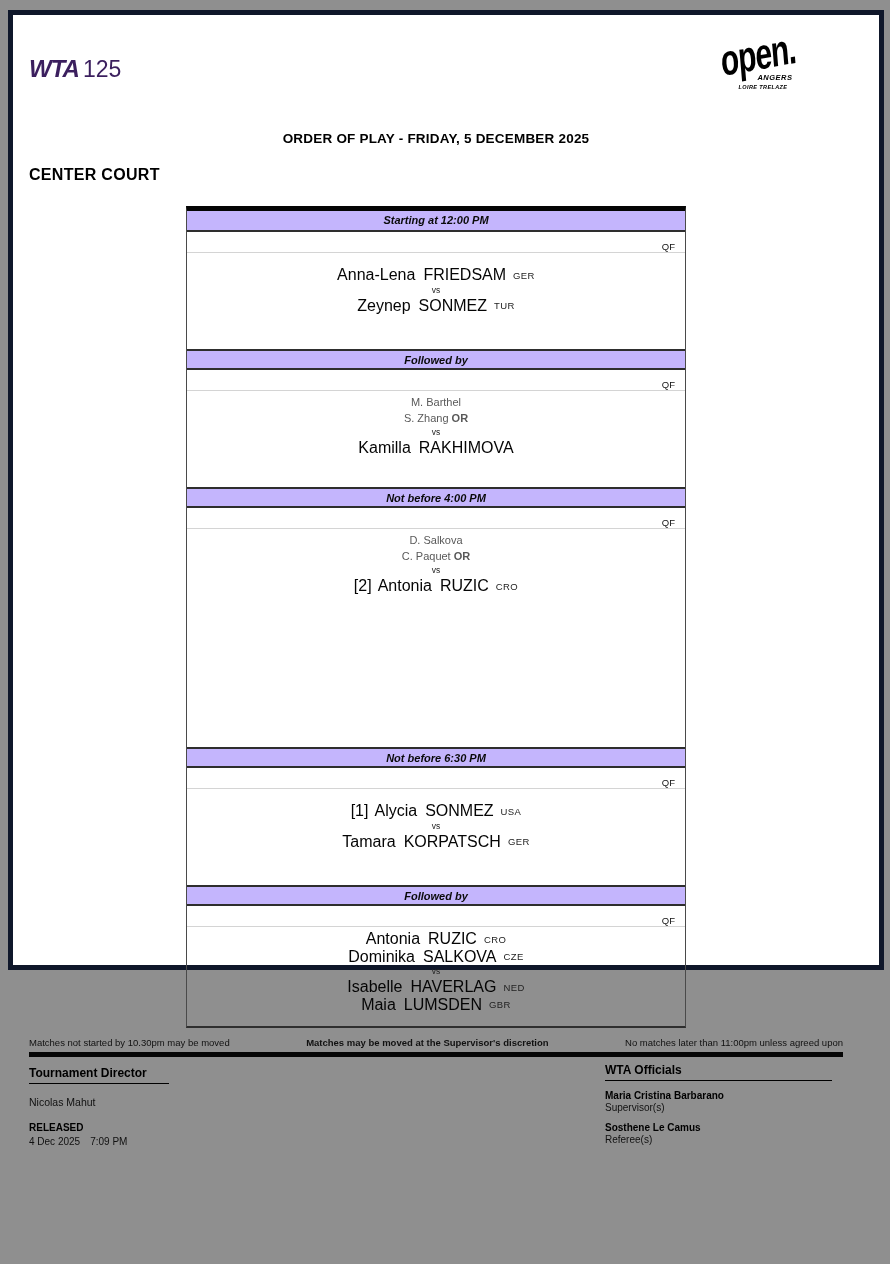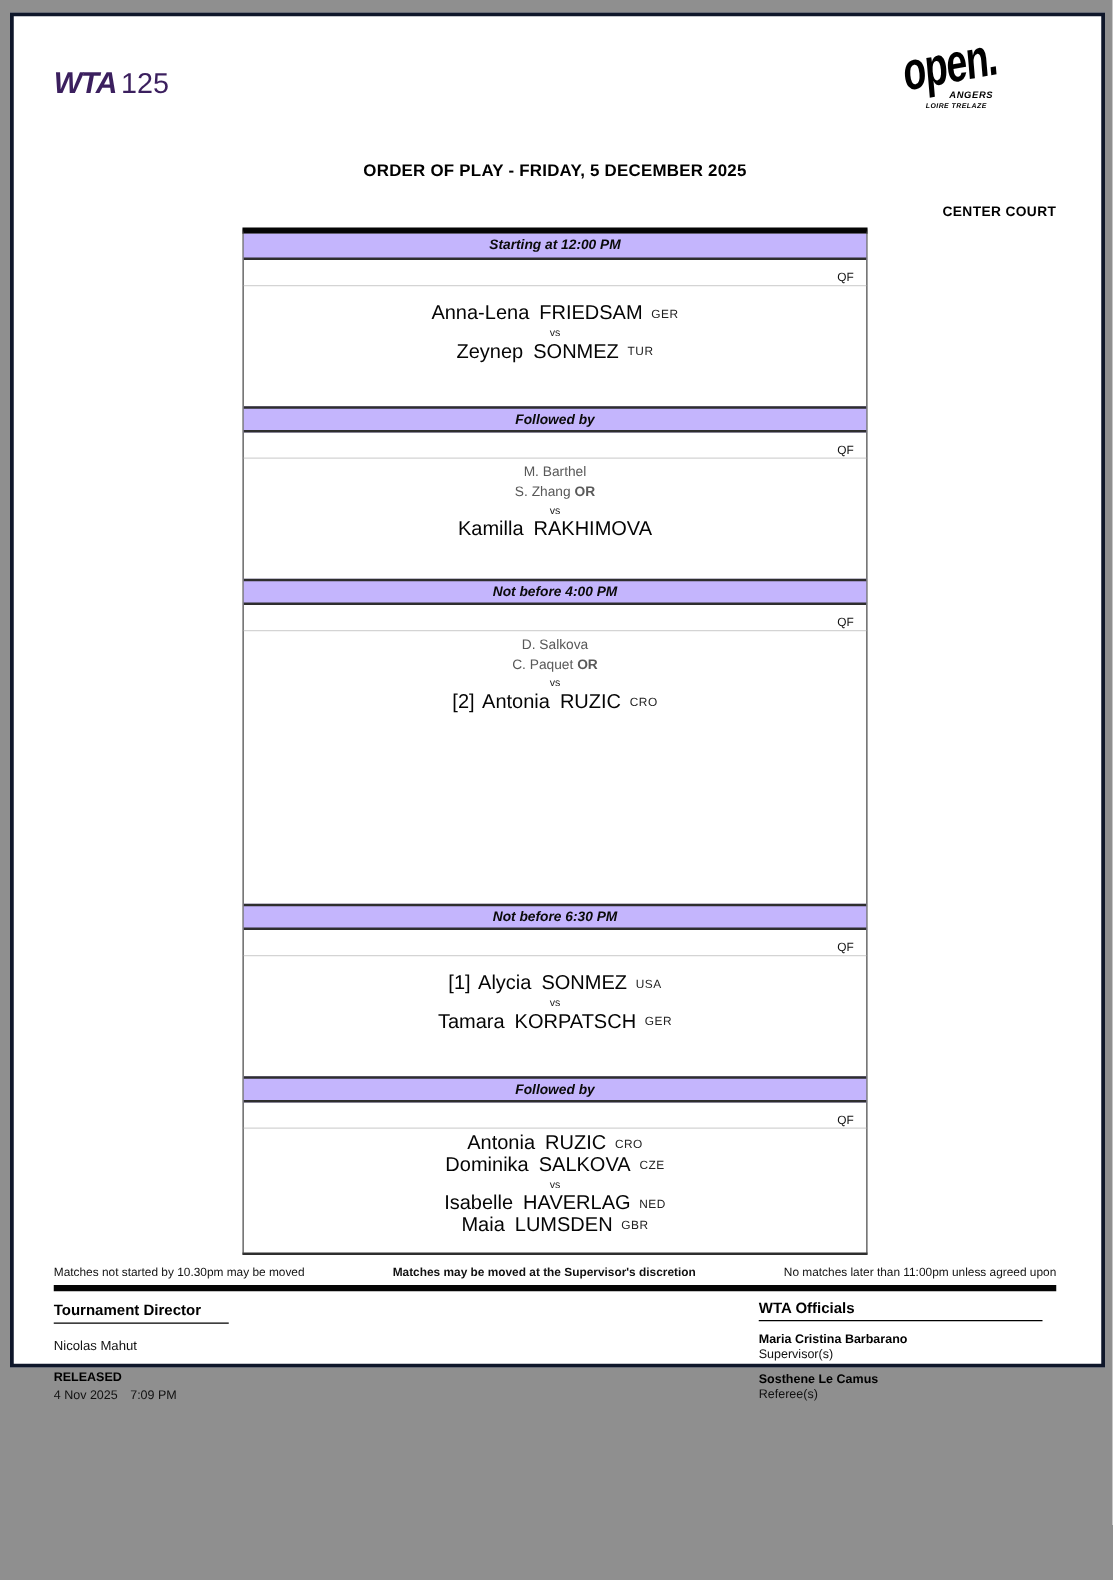--- a/index.html
+++ b/index.html
@@ -1,38 +1,38 @@
 <!DOCTYPE html>
 <html><head>
 <meta charset="utf-8">
 <style>
   * { margin:0; padding:0; box-sizing:border-box; }
   html,body { width:890px; height:1264px; overflow:hidden; }
   body { font-family:"Liberation Sans", sans-serif; background:#8f8f8f; }
 
   .viewer { width:890px; height:1264px; padding:10px 6px 6px 8px; }
-  .page { width:876px; height:1084px; background:#fff; border:3px solid #0f172a; position:relative; padding:0 36px 0 32px; }
+  .page { width:876px; height:960px; background:#fff; border:5px solid #0f172a; position:relative; padding:0 36px 0 16px; }
 
   
   .doc-header { display:flex; align-items:flex-start; justify-content:space-between; padding-top:24px; height:86px; }
   .wta-logo { margin-top:16px; color:#3b1f5e; white-space:nowrap; width:170px; }
   .wta-logo .wta { font-size:24px; font-weight:bold; font-style:italic; letter-spacing:-1px; }
   .wta-logo .num { font-size:23px; font-weight:400; margin-left:4px; letter-spacing:0; }
   .title-block { text-align:center; flex:1; }
   .t-title { font-size:17.5px; font-weight:bold; color:#000; }
   .t-loc { font-size:12px; font-weight:bold; margin-top:6px; }
   .t-details { font-size:10.5px; margin-top:6px; color:#111; }
   .open-logo { width:170px; text-align:center; padding-top:2px; }
   .open-word { font-size:30px; font-weight:bold; letter-spacing:-1px; transform:scaleY(1.45) rotate(-7deg); transform-origin:center; line-height:28px; }
   .open-city { font-size:7.5px; font-weight:bold; font-style:italic; letter-spacing:.5px; margin-top:4px; padding-left:34px; }
   .open-sub { font-size:5.5px; font-weight:bold; font-style:italic; letter-spacing:.4px; margin-top:2px; padding-left:10px; }
 
   
   .oop-title { text-align:center; font-size:13.5px; font-weight:bold; margin-top:30px; letter-spacing:.2px; }
-  .court-title { text-align:right; font-size:11px; font-weight:bold; margin-top:20px; margin-bottom:6px; letter-spacing:.3px; }
+  .court-title { text-align:left; font-size:16px; font-weight:bold; margin-top:20px; margin-bottom:22px; letter-spacing:.3px; }
 
   
   .schedule-table { width:500px; margin:0 auto; border-top:5px solid #050505; border-left:1px solid #4a4a4a; border-right:1px solid #4a4a4a; border-bottom:2px solid #2e2e2e; }
   .sec-header { background:#c4b5fd; border-top:2px solid #2e2e2e; border-bottom:2px solid #2e2e2e; height:21px; line-height:18px; text-align:center; font-size:11px; font-weight:bold; font-style:italic; color:#0a0a0a; }
   .sec-header:first-child { border-top:none; }
   .qf-row { height:21px; border-bottom:1px solid #d4d4d4; text-align:right; padding:4px 10px 0 0; }
   .qf { font-size:9.5px; color:#111; }
   .sec-content { text-align:center; overflow:hidden; }
   .pad-lg { padding-top:13px; }
   .pad-sm { padding-top:3px; }
@@ -132,21 +132,21 @@
     </div>
 
     <div class="divider"></div>
 
     <div class="footer-cols">
       <div class="f-left">
         <div class="f-heading underline-short">Tournament Director</div>
         <div class="f-name-plain">Nicolas Mahut</div>
         <div class="released">RELEASED</div>
         <div class="released-date">
-          <span>4 Nov 2025</span><span class="tm">7:09 PM</span>
+          <span>4 Dec 2025</span><span class="tm">7:09 PM</span>
         </div>
       </div>
       <div class="f-right">
         <div class="f-heading underline-full">WTA Officials</div>
         <div class="official">
           <div class="o-name">Maria Cristina Barbarano</div>
           <div class="o-role">Supervisor(s)</div>
         </div>
         <div class="official">
           <div class="o-name">Sosthene Le Camus</div>

